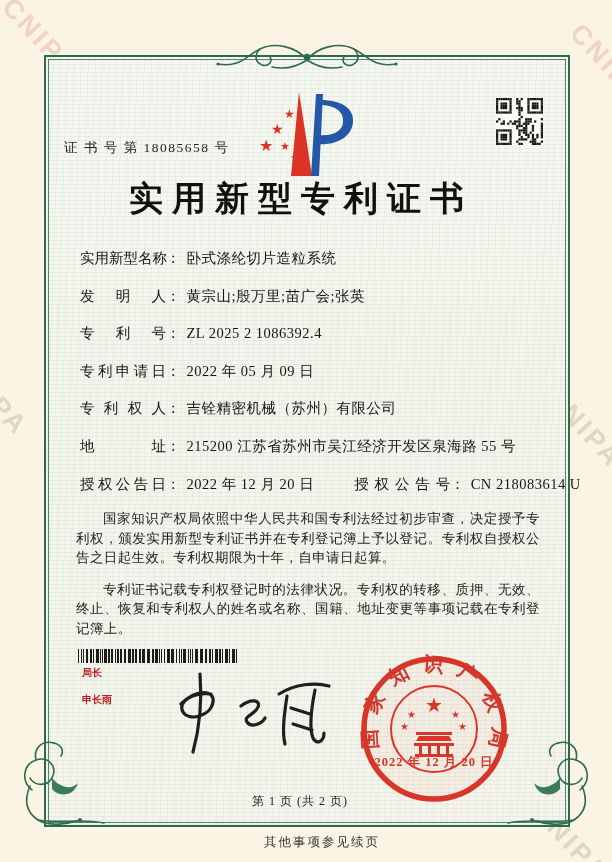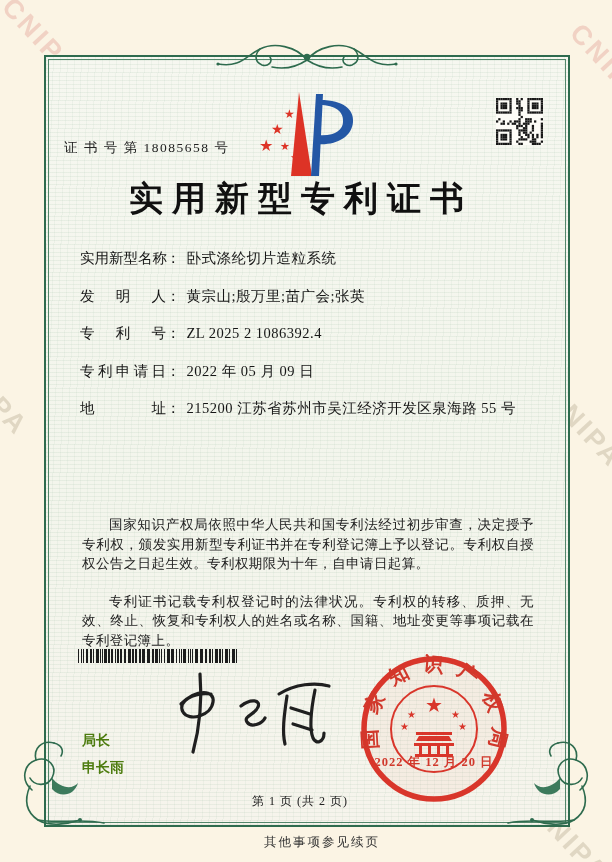--- a/index.html
+++ b/index.html
@@ -27,25 +27,25 @@
   .fields{position:absolute;left:80px;top:240px;width:472px;}
   .frow{height:37.6px;line-height:37.6px;white-space:nowrap;font-size:14.5px;color:#161616;}
   .flabel{display:inline-block;width:86px;text-align:justify;text-align-last:justify;}
   .flabel2{display:inline-block;width:96px;text-align:justify;text-align-last:justify;}
   .fcolon{margin-right:6px;}
   .fvalue{letter-spacing:0.5px;}
   .grant2{margin-left:40px;}
 
   .body-text{position:absolute;left:64px;top:497px;width:488px;font-size:13.5px;
              line-height:19.6px;color:#222;text-align:justify;letter-spacing:0.4px;}
-  .body-text p{margin:18px;text-indent:2em;}
+  .body-text p{margin:12px;text-indent:2em;}
 
   .barcode{position:absolute;left:78px;top:649px;width:163px;height:14px;fill:#1c1c1c;}
-  .officer{position:absolute;left:82px;top:727px;font-family:"Liberation Sans","DejaVu Sans",sans-serif;
-           font-weight:bold;font-size:14px;line-height:27px;color:#4d7c0f;}
+  .officer{position:absolute;left:82px;top:659px;font-family:"Liberation Sans","DejaVu Sans",sans-serif;
+           font-weight:bold;font-size:10px;line-height:27px;color:#b91c1c;}
   .signature{position:absolute;left:163px;top:664px;width:178px;height:96px;}
   .seal{position:absolute;left:359px;top:654px;width:150px;height:150px;opacity:0.93;}
 
   .pagefoot{position:absolute;left:44px;top:793px;width:512px;text-align:center;
             font-size:12px;letter-spacing:1px;color:#222;}
   .note{position:absolute;left:16px;top:834px;width:612px;text-align:center;
         font-size:12.5px;letter-spacing:2px;color:#333;}
 
   .ornament,.flourish{position:absolute;stroke:#2e6b4e;fill:none;stroke-width:1.6;stroke-linecap:round;}
   .ornament{left:212px;top:40px;width:190px;height:36px;}
@@ -308,21 +308,25 @@
       <rect x="42.52" y="44.76" width="2.24" height="2.24"></rect>
     </svg>
 
   <div class="title">实用新型专利证书</div>
 
   <div class="fields">
     <div class="frow"><span class="flabel">实用新型名称</span><span class="fcolon">：</span><span class="fvalue">卧式涤纶切片造粒系统</span></div>
     <div class="frow"><span class="flabel">发明人</span><span class="fcolon">：</span><span class="fvalue">黄宗山;殷万里;苗广会;张英</span></div>
     <div class="frow"><span class="flabel">专利号</span><span class="fcolon">：</span><span class="fvalue">ZL 2025 2 1086392.4</span></div>
     <div class="frow"><span class="flabel">专利申请日</span><span class="fcolon">：</span><span class="fvalue">2022 年 05 月 09 日</span></div>
+    <div class="frow"><span class="flabel">专利权人</span><span class="fcolon">：</span><span class="fvalue">吉铨精密机械（苏州）有限公司</span></div>
     <div class="frow"><span class="flabel">地址</span><span class="fcolon">：</span><span class="fvalue">215200 江苏省苏州市吴江经济开发区泉海路 55 号</span></div>
+    <div class="frow">
+      <span class="flabel">授权公告日</span><span class="fcolon">：</span><span class="fvalue">2022 年 12 月 20 日</span><span class="grant2"><span class="flabel2">授权公告号</span><span class="fcolon">：</span><span class="fvalue">CN 218083614 U</span></span>
+    </div>
   </div>
 
   <div class="body-text">
     <p>国家知识产权局依照中华人民共和国专利法经过初步审查，决定授予专利权，颁发实用新型专利证书并在专利登记簿上予以登记。专利权自授权公告之日起生效。专利权期限为十年，自申请日起算。</p>
     <p>专利证书记载专利权登记时的法律状况。专利权的转移、质押、无效、终止、恢复和专利权人的姓名或名称、国籍、地址变更等事项记载在专利登记簿上。</p>
   </div>
 
   <svg class="barcode" viewBox="0 0 163 14" preserveAspectRatio="none">
       <rect x="0" y="0" width="1" height="14"></rect>
       <rect x="3" y="0" width="1" height="14"></rect>

